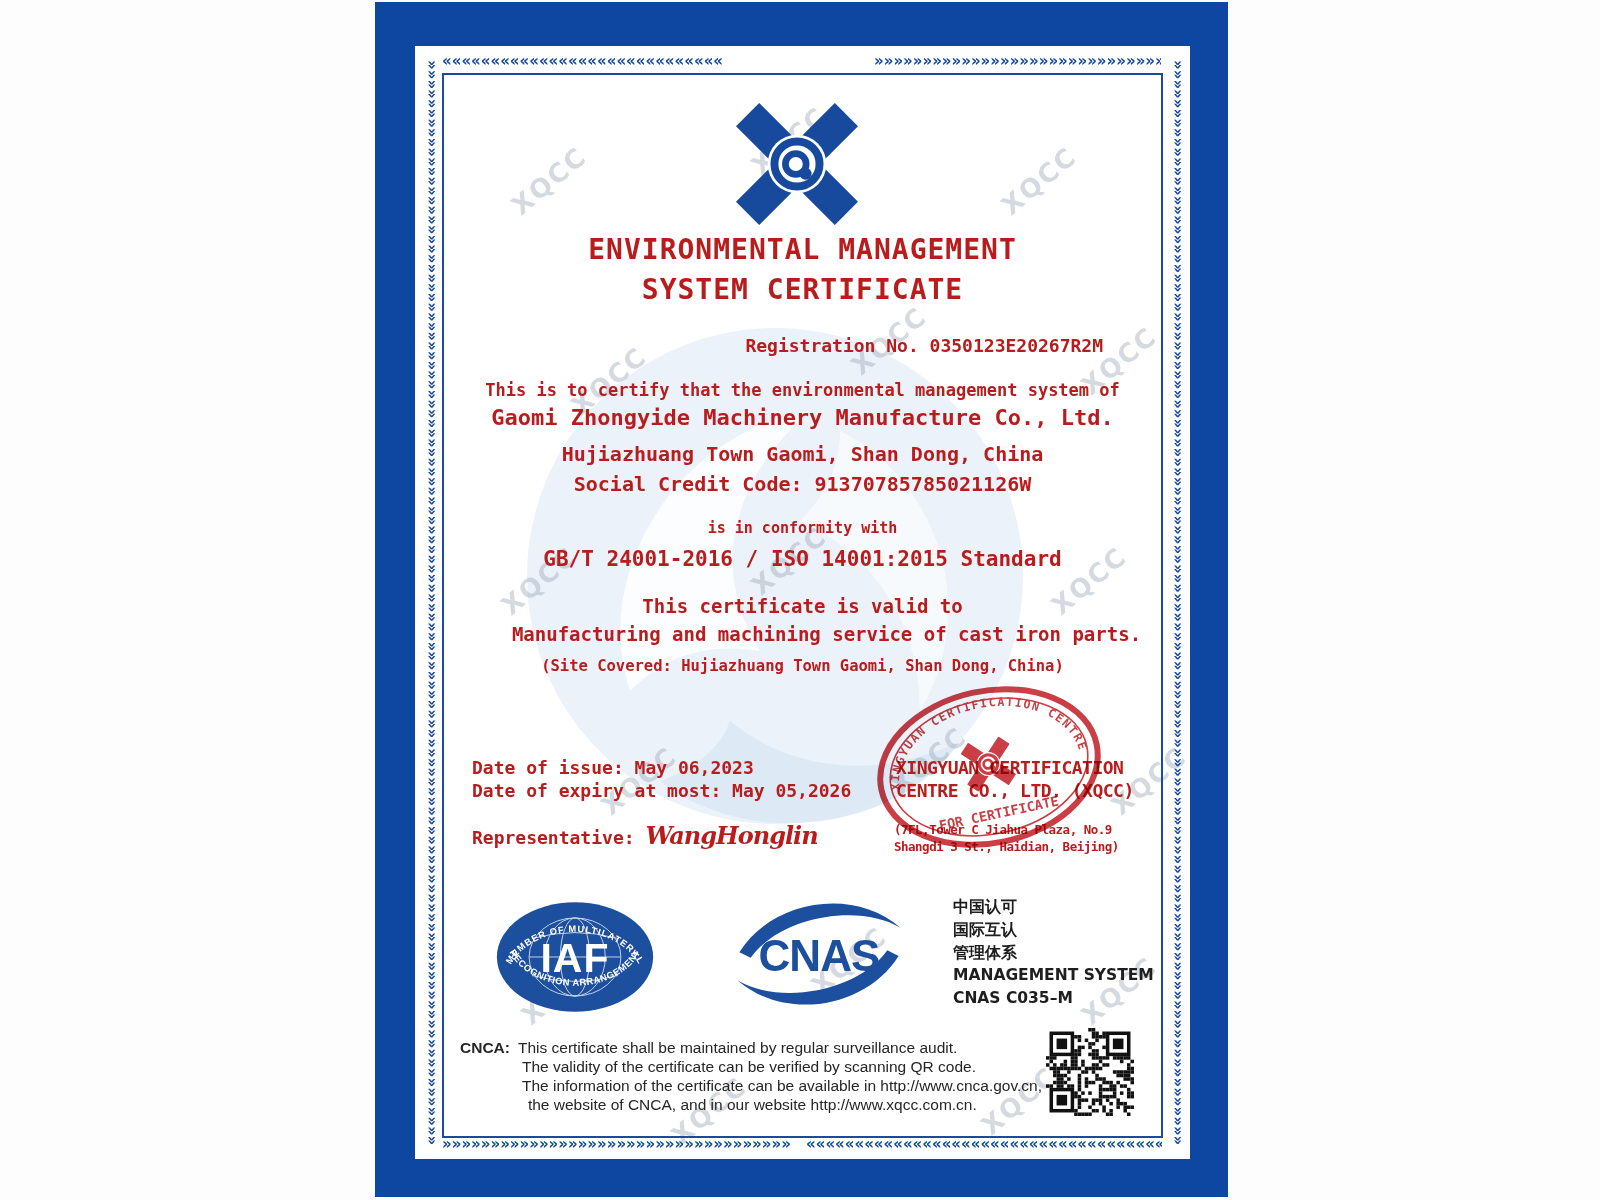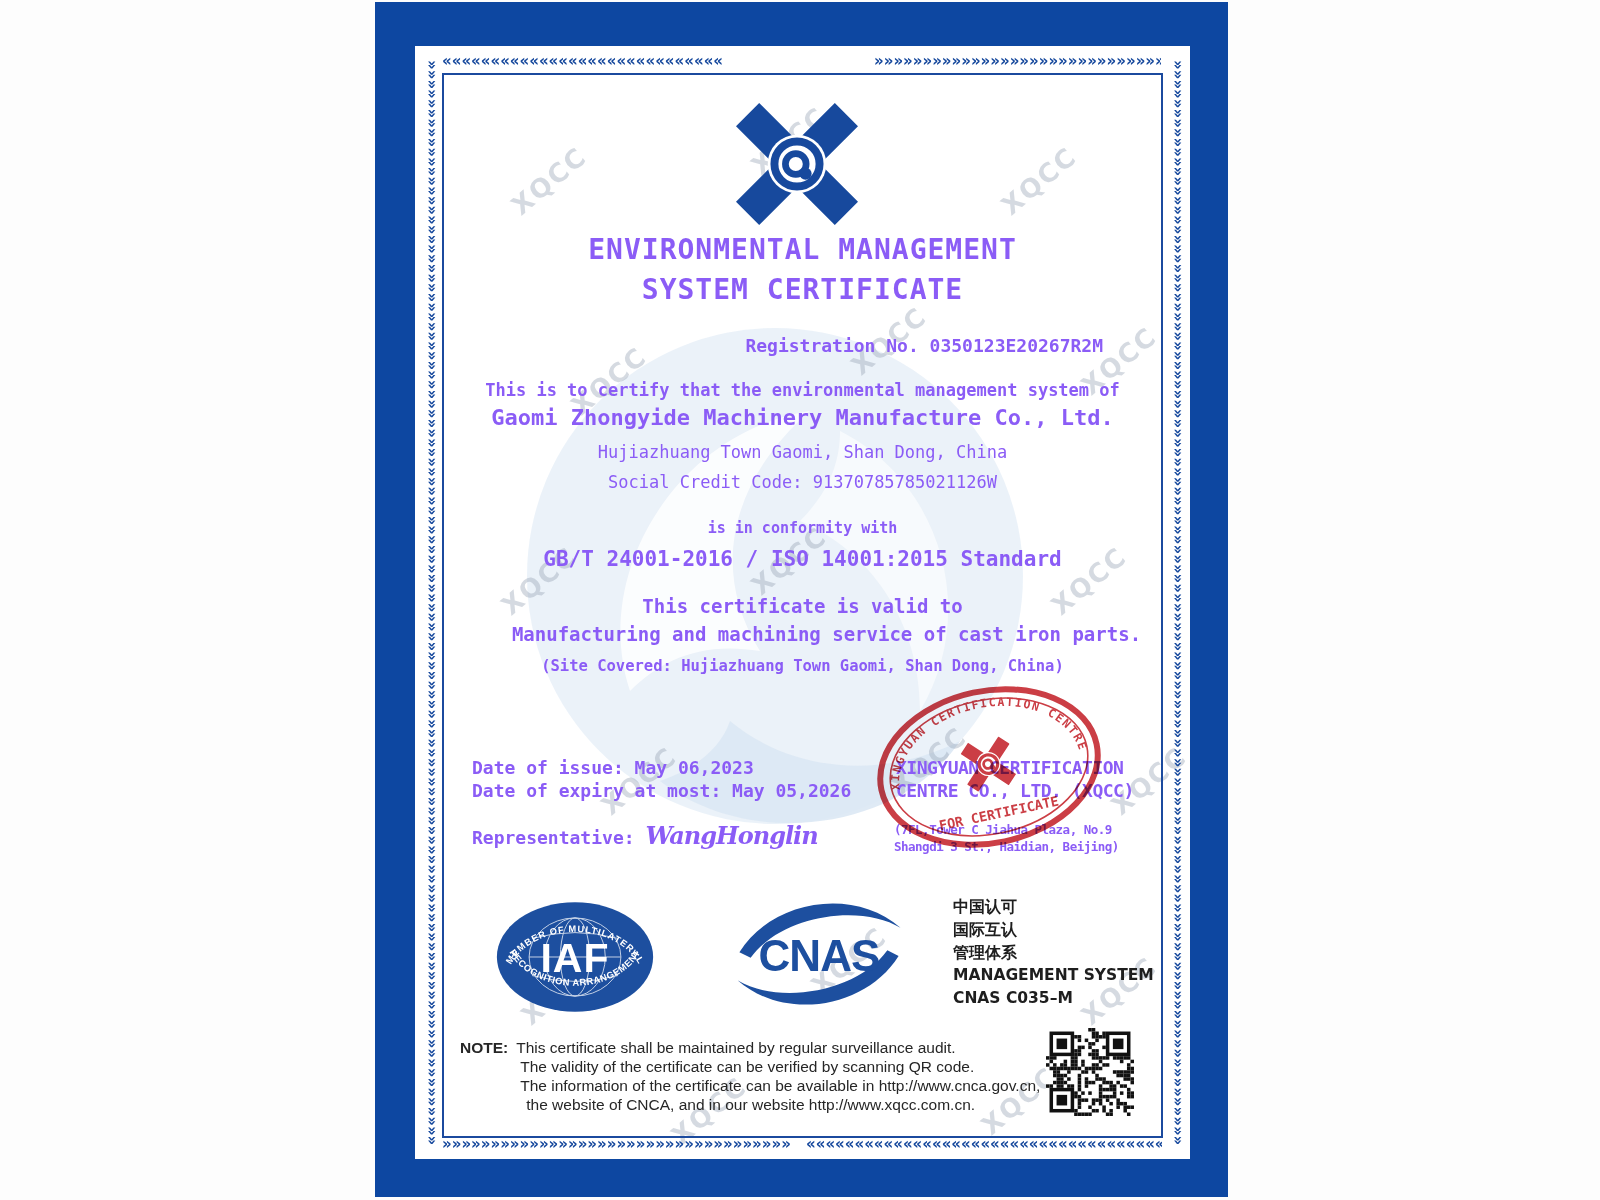--- a/index.html
+++ b/index.html
@@ -6,30 +6,30 @@
   .canvas{position:relative;width:1600px;height:1200px;background:#fdfdfd;overflow:hidden;
           font-family:"DejaVu Sans Mono",monospace;}
   .page{position:absolute;left:375px;top:2px;width:853px;height:1195px;background:#0d47a1;}
   .sheet{position:absolute;left:40px;top:44px;width:775px;height:1113px;background:#ffffff;overflow:hidden;}
   .chev{position:absolute;height:16px;line-height:16px;font-size:15px;font-weight:700;color:#17499d;
         letter-spacing:0;white-space:nowrap;overflow:hidden;font-family:"DejaVu Sans",sans-serif;}
   .chev.vert{transform-origin:0 0;transform:rotate(90deg);}
   .rulebox{position:absolute;left:27px;top:27px;width:717px;height:1061px;border:2px solid #1b4a9e;}
   .abs{position:absolute;}
   .ctr{left:0;right:0;text-align:center;}
-  .ink{color:#8b5cf6;}
+  .ink{color:#b91c1c;}
   .wm-layer{position:absolute;left:0;top:0;right:0;bottom:0;pointer-events:none;}
   .wm{position:absolute;font-family:"DejaVu Sans",sans-serif;font-weight:700;font-size:26px;
       color:rgba(150,162,180,0.40);transform:rotate(-40deg);letter-spacing:2px;}
   .emblem{position:absolute;pointer-events:none;}
   .title{font-size:28px;font-weight:700;letter-spacing:1px;}
   .reg{font-size:18px;font-weight:700;text-align:right;padding-right:58px;}
   .body-s{font-size:17px;font-weight:700;}
   .company{font-size:22px;font-weight:700;}
-  .addr{font-size:17px;font-weight:400;}
+  .addr{font-size:20px;font-weight:700;}
   .standard{font-size:21px;font-weight:700;}
   .scope{font-size:19px;font-weight:700;padding-left:48px;}
   .site{font-size:15.5px;font-weight:700;}
   .dates{font-size:18px;font-weight:700;}
   .sig{font-family:"DejaVu Serif",serif;font-style:italic;font-weight:700;font-size:24px;letter-spacing:-1px;}
   .issuer{font-size:18px;font-weight:700;letter-spacing:-0.5px;text-align:right;}
   .issuer-addr{font-size:12.5px;font-weight:700;letter-spacing:-0.5px;}
   .cn-block{font-family:"DejaVu Sans",sans-serif;font-weight:700;font-size:16px;line-height:23px;color:#1e1e1e;}
   .note{display:flex;gap:8px;font-family:"Liberation Sans","DejaVu Sans",sans-serif;
         font-size:15.5px;line-height:19px;color:#262626;}
@@ -394,21 +394,21 @@
               <rect x="40" y="96" width="4" height="4"></rect>
               <rect x="44" y="96" width="4" height="4"></rect>
               <rect x="48" y="96" width="4" height="4"></rect>
               <rect x="68" y="96" width="4" height="4"></rect>
               <rect x="72" y="96" width="4" height="4"></rect>
               <rect x="92" y="96" width="4" height="4"></rect>
             </g>
         </svg>
 
         <div class="abs note" style="left:16px;top:963px;">
-          <b>NOTE:</b>
+          <b>CNCA:</b>
           <div>
             <div>This certificate shall be maintained by regular surveillance audit.</div>
             <div style="padding-left:4px;">The validity of the certificate can be verified by scanning QR code.</div>
             <div style="padding-left:4px;">The information of the certificate can be available in http://www.cnca.gov.cn,</div>
             <div style="padding-left:10px;">the website of CNCA, and in our website http://www.xqcc.com.cn.</div>
           </div>
         </div>
 
       </div>
     </div>

